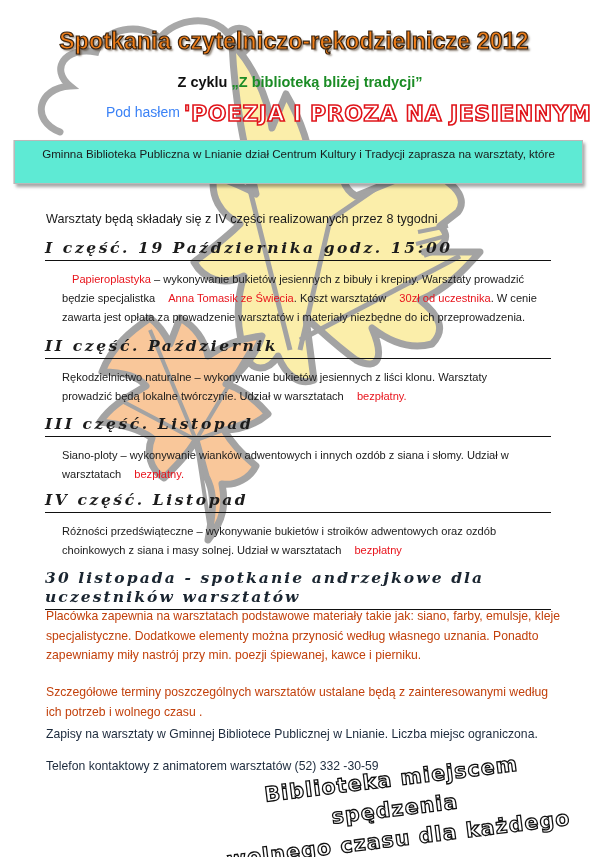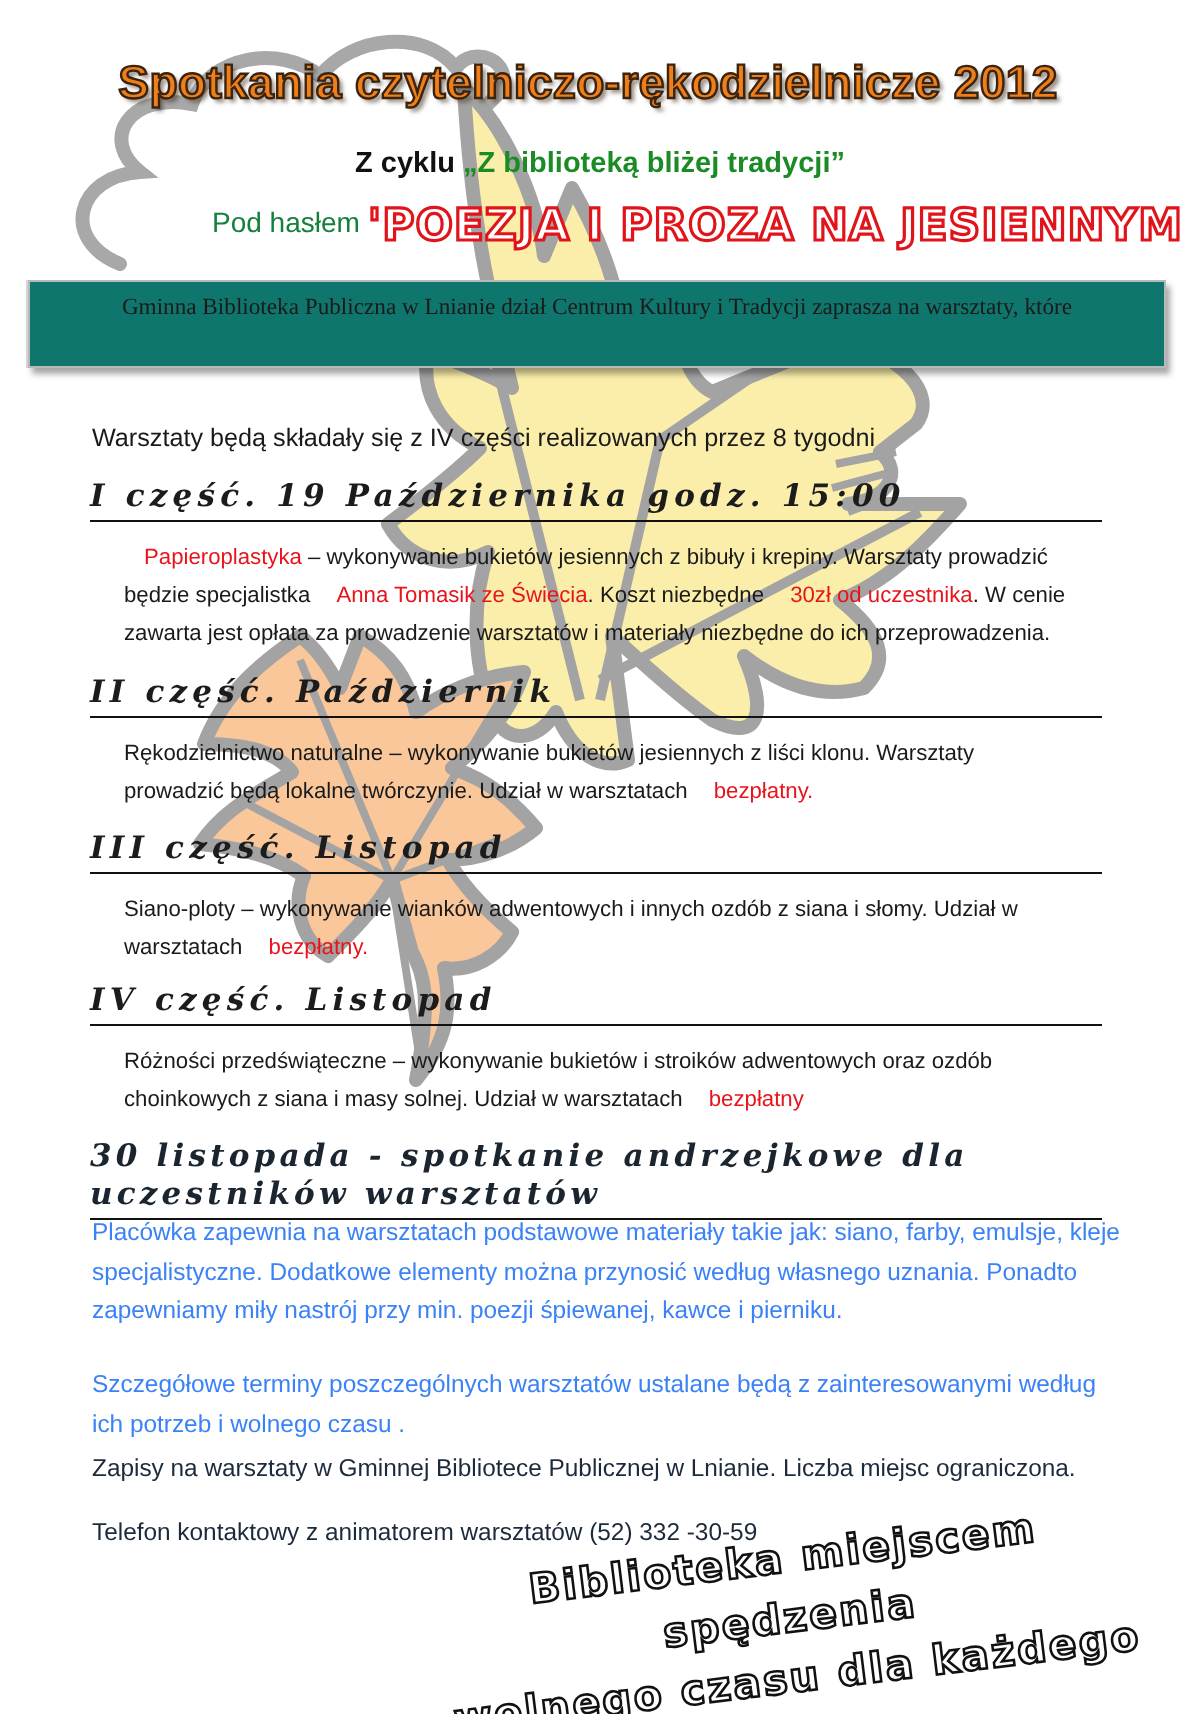--- a/index.html
+++ b/index.html
@@ -12,45 +12,45 @@
     color: #f07f1a; letter-spacing: 0.2px;
     -webkit-text-stroke: 1.2px #3a2410;
     text-shadow: 2px 2px 2px rgba(60,40,20,0.55);
   }
   .series-line {
     left: 0; width: 600px; top: 74px; text-align: center;
     font-family: Liberation Sans, sans-serif; font-weight: bold; font-size: 14.5px; color: #111;
   }
   .series-line .series-name { color: #1b8c25; }
   .motto-line { left: 106px; top: 101px; white-space: nowrap; }
-  .motto-prefix { font-family: "Liberation Sans", sans-serif; font-size: 14px; color: #15803d; vertical-align: 4px; }
+  .motto-prefix { font-family: "Liberation Sans", sans-serif; font-size: 14px; color: #3b82f6; vertical-align: 4px; }
   .motto-text {
     font-family: "DejaVu Sans", sans-serif; font-weight: bold; font-size: 22px;
     color: #ffffff; -webkit-text-stroke: 1.6px #e0141a; letter-spacing: 0.5px;
   }
   .invite-box {
     left: 14px; top: 140px; width: 569px; height: 44px;
-    background: #0f766e; border: 1px solid #b9b9b9;
+    background: #5eead4; border: 1px solid #b9b9b9;
     box-shadow: 2px 3px 3px rgba(0,0,0,0.35), -1px 0 0 #d8d8d8;
     text-align: center; font-size: 11.6px; line-height: 19px; padding-top: 3px; box-sizing: border-box;
-    font-family: Liberation Serif, serif; color: #1a1a1a;
+    font-family: Liberation Sans, sans-serif; color: #1a1a1a;
   }
   .intro { left: 46px; top: 212px; font-size: 12.6px; font-family: "Liberation Sans", sans-serif; }
   .section-head {
     left: 45px; width: 506px; border-bottom: 1.5px solid #111;
     font-family: "DejaVu Serif", serif; font-style: italic; font-weight: bold;
     font-size: 15.5px; letter-spacing: 2.6px; color: #1c1c1c; padding-bottom: 3px;
   }
   .section-head.wide { letter-spacing: 2.1px; color: #1a2530; }
   .section-body {
     left: 62px; width: 478px; font-family: "Liberation Sans", sans-serif;
     font-size: 11.1px; line-height: 19px; color: #1a1a1a;
   }
   .hl { color: #e8141c; padding-left: 10px; }
-  .para { left: 46px; width: 520px; font-family: "Liberation Sans", sans-serif; font-size: 12.2px; line-height: 19.5px; color: #3b82f6; }
+  .para { left: 46px; width: 520px; font-family: "Liberation Sans", sans-serif; font-size: 12.2px; line-height: 19.5px; color: #c2410c; }
   .para.navy { color: #1c2a3c; }
   .slogan {
     left: 200px; top: 764px; width: 390px; text-align: center;
     transform: rotate(-7deg); transform-origin: 50% 50%;
     font-family: "DejaVu Sans", sans-serif; font-weight: bold; font-size: 20.5px; line-height: 30px;
     color: #ffffff; -webkit-text-stroke: 1.3px #111; letter-spacing: 1.2px;
   }
 </style>
 </head>
 <body>
@@ -90,21 +90,21 @@
 </div>
 
 <div class="layer invite-box">
   <div>Gminna Biblioteka Publiczna w Lnianie dział Centrum Kultury i Tradycji zaprasza na warsztaty, które</div>
 </div>
 
 <div class="layer intro">Warsztaty będą składały się z IV części realizowanych przez 8 tygodni</div>
 
 <div class="layer section-head" style="top:238px;">I część. 19 Października godz. 15:00</div>
 <div class="layer section-body" style="top:270px;">
-  <span class="hl">Papieroplastyka</span><span> – wykonywanie bukietów jesiennych z bibuły i krepiny. Warsztaty prowadzić będzie specjalistka </span><span class="hl">Anna Tomasik ze Świecia</span><span>. Koszt niezbędne </span><span class="hl">30zł od uczestnika</span><span>. W cenie zawarta jest opłata za prowadzenie warsztatów i materiały niezbędne do ich przeprowadzenia.</span>
+  <span class="hl">Papieroplastyka</span><span> – wykonywanie bukietów jesiennych z bibuły i krepiny. Warsztaty prowadzić będzie specjalistka </span><span class="hl">Anna Tomasik ze Świecia</span><span>. Koszt warsztatów </span><span class="hl">30zł od uczestnika</span><span>. W cenie zawarta jest opłata za prowadzenie warsztatów i materiały niezbędne do ich przeprowadzenia.</span>
 </div>
 
 <div class="layer section-head" style="top:336px;">II część. Październik</div>
 <div class="layer section-body" style="top:368px;">
   <span>Rękodzielnictwo naturalne – wykonywanie bukietów jesiennych z liści klonu. Warsztaty prowadzić będą lokalne twórczynie. Udział w warsztatach </span><span class="hl">bezpłatny.</span>
 </div>
 
 <div class="layer section-head" style="top:414px;">III część. Listopad</div>
 <div class="layer section-body" style="top:446px;">
   <span>Siano-ploty – wykonywanie wianków adwentowych i innych ozdób z siana i słomy. Udział w warsztatach </span><span class="hl">bezpłatny.</span>

